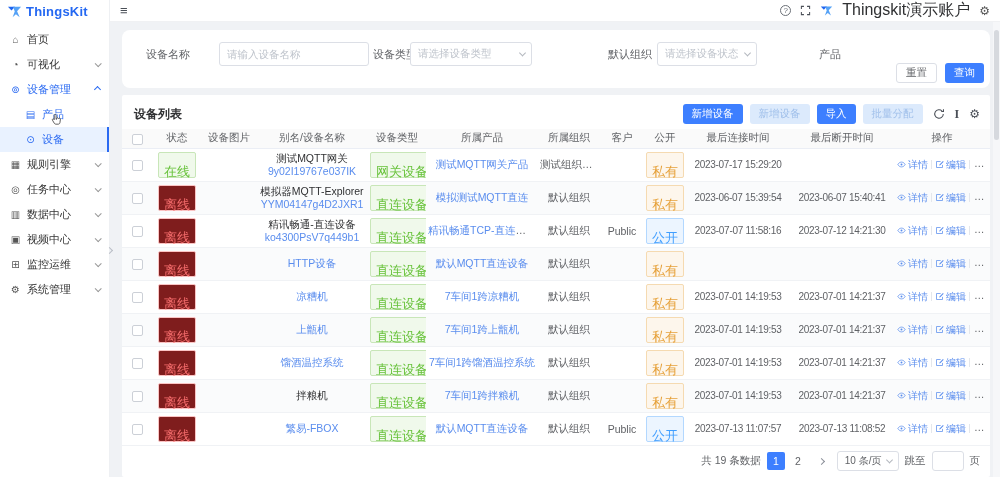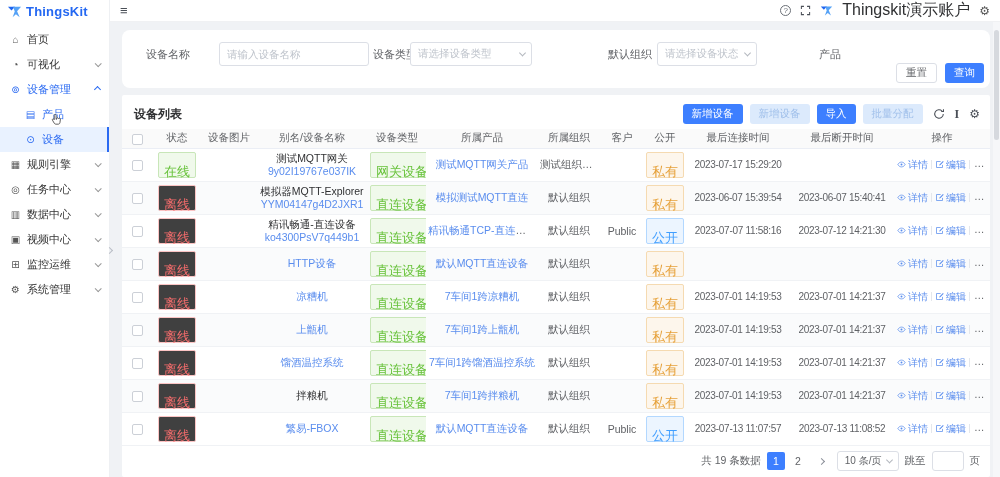--- a/index.html
+++ b/index.html
@@ -62,21 +62,21 @@
   .tbl { width: 100%; border-collapse: collapse; table-layout: fixed; }
   .tbl th { height: 19px; background: #fafafa; color: #606266; font-weight: 500; font-size: 10.5px; border-bottom: 1px solid #ebeef5; text-align: center; white-space: nowrap; overflow: hidden; }
   .tbl td { height: 33px; border-bottom: 1px solid #f0f2f5; text-align: center; color: #606266; font-size: 10.5px; white-space: nowrap; overflow: hidden; text-overflow: ellipsis; padding: 0 2px; }
   .tbl tbody tr:nth-child(even) { background: #fafbfc; }
   .cb { display: inline-block; width: 11px; height: 11px; border: 1px solid #ccd0d7; border-radius: 2px; background: #fff; vertical-align: middle; cursor: pointer; }
   .name-link { color: #5a8dee; cursor: pointer; }
   .name-dark { color: #303133; }
   .two-line { line-height: 13px; }
   .tag { display: inline-block; height: 15px; line-height: 13px; padding: 12px 5px; font-size: 13px; border-radius: 2px; border: 1px solid; }
   .tag-green  { color: #67c23a; background: #f0f9eb; border-color: #c8e6b8; }
-  .tag-red    { color: #f56c6c; background: #404040; border-color: #fbc4c4; }
+  .tag-red    { color: #f56c6c; background: #7f1d1d; border-color: #fbc4c4; }
   .tag-orange { color: #e6a23c; background: #fdf6ec; border-color: #f5dab1; }
   .tag-blue   { color: #409eff; background: #ecf5ff; border-color: #b3d8ff; }
   td.time { font-size: 10px; letter-spacing: -0.3px; }
   .act { color: #5a8dee; display: inline-flex; align-items: center; gap: 2px; margin: 0 1px; font-size: 10px; cursor: pointer; vertical-align: middle; }
   .aicon { display: flex; align-items: center; }
   .sep { display: inline-block; width: 1px; height: 9px; background: #e4e7ec; vertical-align: middle; margin: 0 2px; }
 
   
   .pager { position: absolute; right: 10px; bottom: 6px; display: flex; align-items: center; gap: 6px; font-size: 10.5px; color: #606266; justify-content: flex-end; }
   .pages { display: flex; gap: 4px; }

